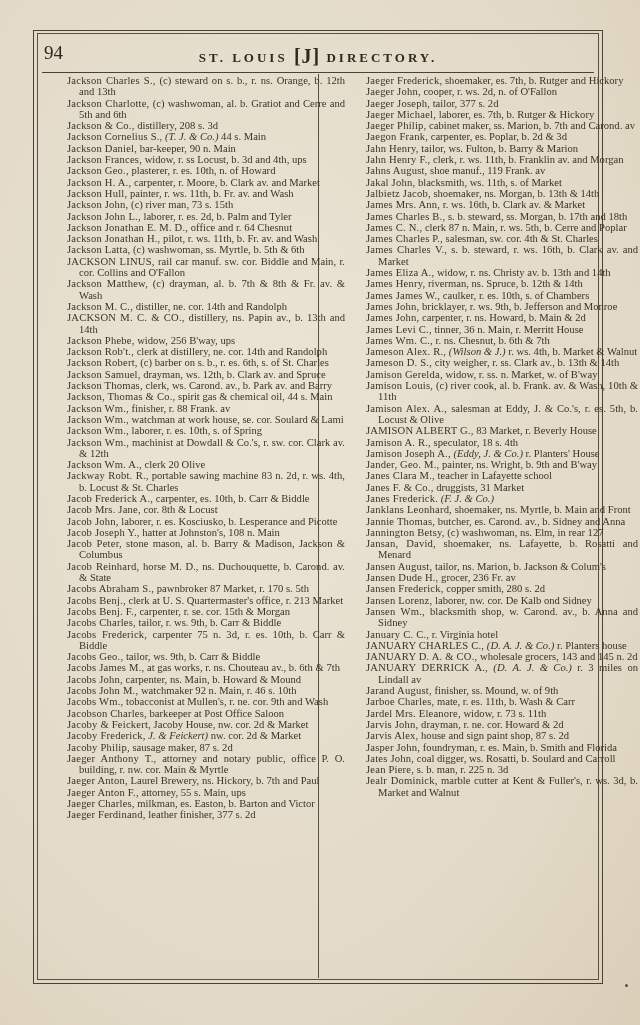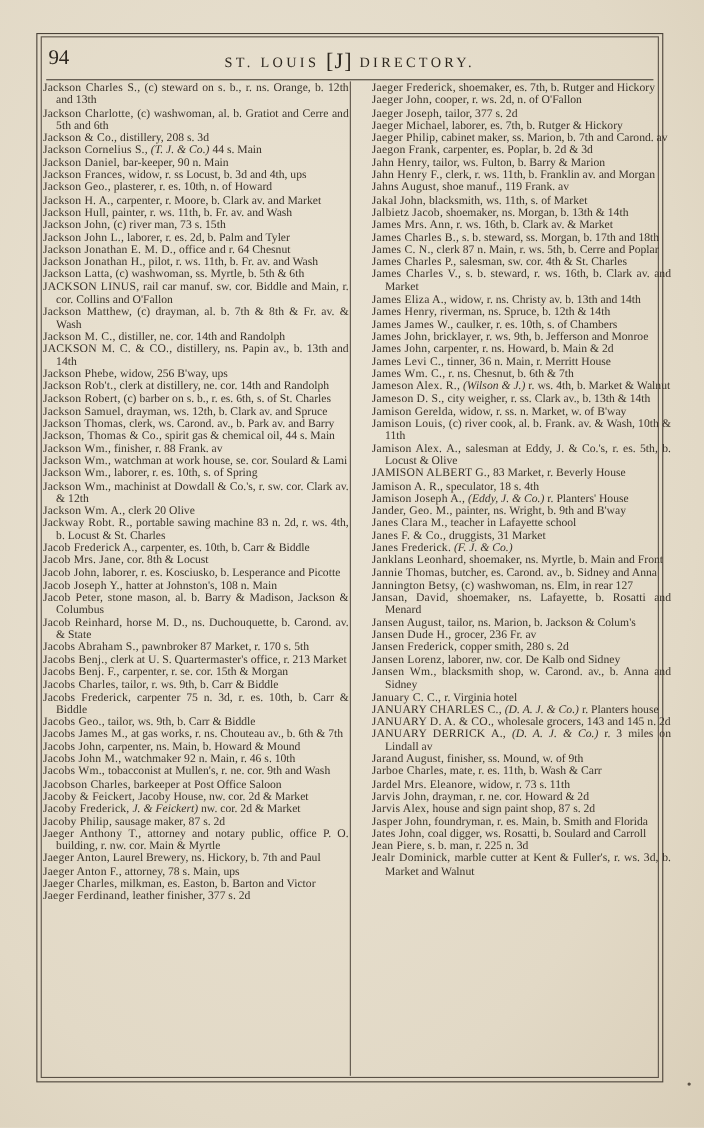--- a/index.html
+++ b/index.html
@@ -20,34 +20,34 @@
     border:1px solid #5a5146;
   }
   .header {
     position:absolute; left:42px; top:36px; width:552px; height:34px;
   }
   .page-num {
     position:absolute; left:2px; top:6px; font-size:19px; color:#2e2820;
   }
   .running-head {
     position:absolute; left:0; right:0; top:8px; text-align:center;
-    font-size:13px; letter-spacing:3px; color:#2e2820;
+    font-size:13px; letter-spacing:3px; color:#2e2820;font-weight:bold;
   }
   .running-head .letter { font-size:20px; letter-spacing:1px; position:relative; top:1px; }
   .header-rule {
     position:absolute; left:42px; top:72px; width:552px; height:0;
     border-top:1.2px solid #4a4238;
   }
   .col-divider {
     position:absolute; left:318px; top:74px; width:0; height:904px;
     border-left:1px solid #5a5146;
   }
   .column {
     position:absolute; top:75px; width:278px;
-    font-size:10.6px; line-height:11.3px;
+    font-size:10.6px; line-height:11.3px;padding-left:28px;
   }
   .col-left { left:39px; }
   .col-right { left:338px; width:272px; }
   .entry {
     padding-left:12px; text-indent:-12px;
     text-align:justify; margin:0;
   }
   .entry .caps { letter-spacing:0.2px; }
   .entry i { font-style:italic; }
   .speck { position:absolute; width:3px; height:3px; border-radius:50%; background:#5a5044; }
@@ -115,21 +115,21 @@
     <p class="entry"><span class="caps">Jacobs James M.,</span><span> at gas works, r. ns. Chouteau av., b. 6th &amp; 7th</span></p>
     <p class="entry"><span class="caps">Jacobs John,</span><span> carpenter, ns. Main, b. Howard &amp; Mound</span></p>
     <p class="entry"><span class="caps">Jacobs John M.,</span><span> watchmaker 92 n. Main, r. 46 s. 10th</span></p>
     <p class="entry"><span class="caps">Jacobs Wm.,</span><span> tobacconist at Mullen's, r. ne. cor. 9th and Wash</span></p>
     <p class="entry"><span class="caps">Jacobson Charles,</span><span> barkeeper at Post Office Saloon</span></p>
     <p class="entry"><span class="caps">Jacoby &amp; Feickert,</span><span> Jacoby House, nw. cor. 2d &amp; Market</span></p>
     <p class="entry"><span class="caps">Jacoby Frederick,</span><i> J. &amp; Feickert)</i><span> nw. cor. 2d &amp; Market</span></p>
     <p class="entry"><span class="caps">Jacoby Philip,</span><span> sausage maker, 87 s. 2d</span></p>
     <p class="entry"><span class="caps">Jaeger Anthony T.,</span><span> attorney and notary public, office P. O. building, r. nw. cor. Main &amp; Myrtle</span></p>
     <p class="entry"><span class="caps">Jaeger Anton,</span><span> Laurel Brewery, ns. Hickory, b. 7th and Paul</span></p>
-    <p class="entry"><span class="caps">Jaeger Anton F.,</span><span> attorney, 78 s. Main, ups</span></p>
+    <p class="entry"><span class="caps">Jaeger Anton F.,</span><span> attorney, 55 s. Main, ups</span></p>
     <p class="entry"><span class="caps">Jaeger Charles,</span><span> milkman, es. Easton, b. Barton and Victor</span></p>
     <p class="entry"><span class="caps">Jaeger Ferdinand,</span><span> leather finisher, 377 s. 2d</span></p>
   </div>
 <div class="column col-right" id="col-right">
     <p class="entry"><span class="caps">Jaeger Frederick,</span><span> shoemaker, es. 7th, b. Rutger and Hickory</span></p>
     <p class="entry"><span class="caps">Jaeger John,</span><span> cooper, r. ws. 2d, n. of O'Fallon</span></p>
     <p class="entry"><span class="caps">Jaeger Joseph,</span><span> tailor, 377 s. 2d</span></p>
     <p class="entry"><span class="caps">Jaeger Michael,</span><span> laborer, es. 7th, b. Rutger &amp; Hickory</span></p>
     <p class="entry"><span class="caps">Jaeger Philip,</span><span> cabinet maker, ss. Marion, b. 7th and Carond. av</span></p>
     <p class="entry"><span class="caps">Jaegon Frank,</span><span> carpenter, es. Poplar, b. 2d &amp; 3d</span></p>

